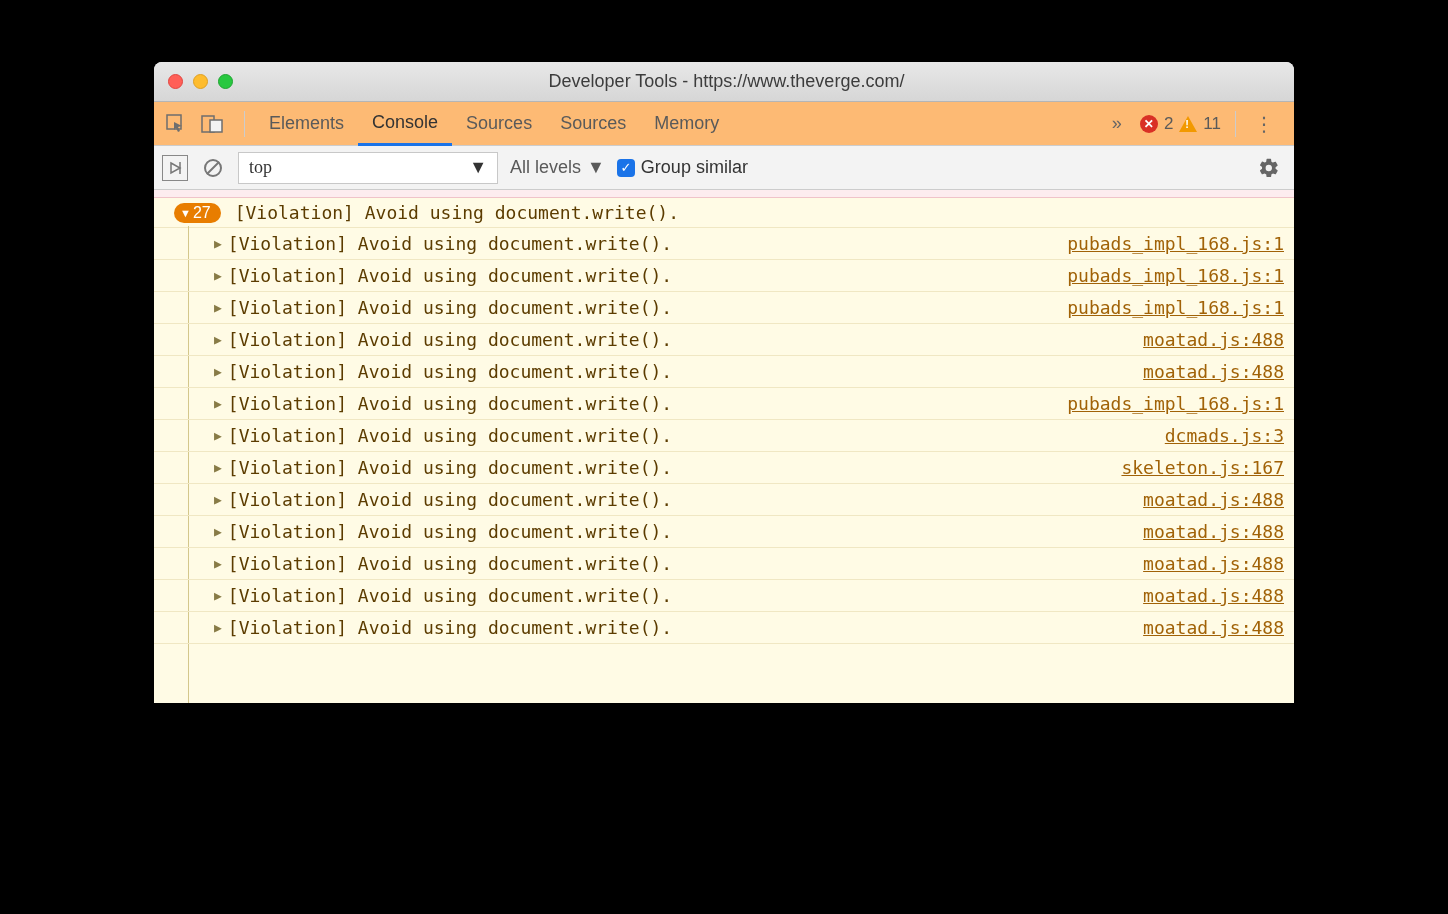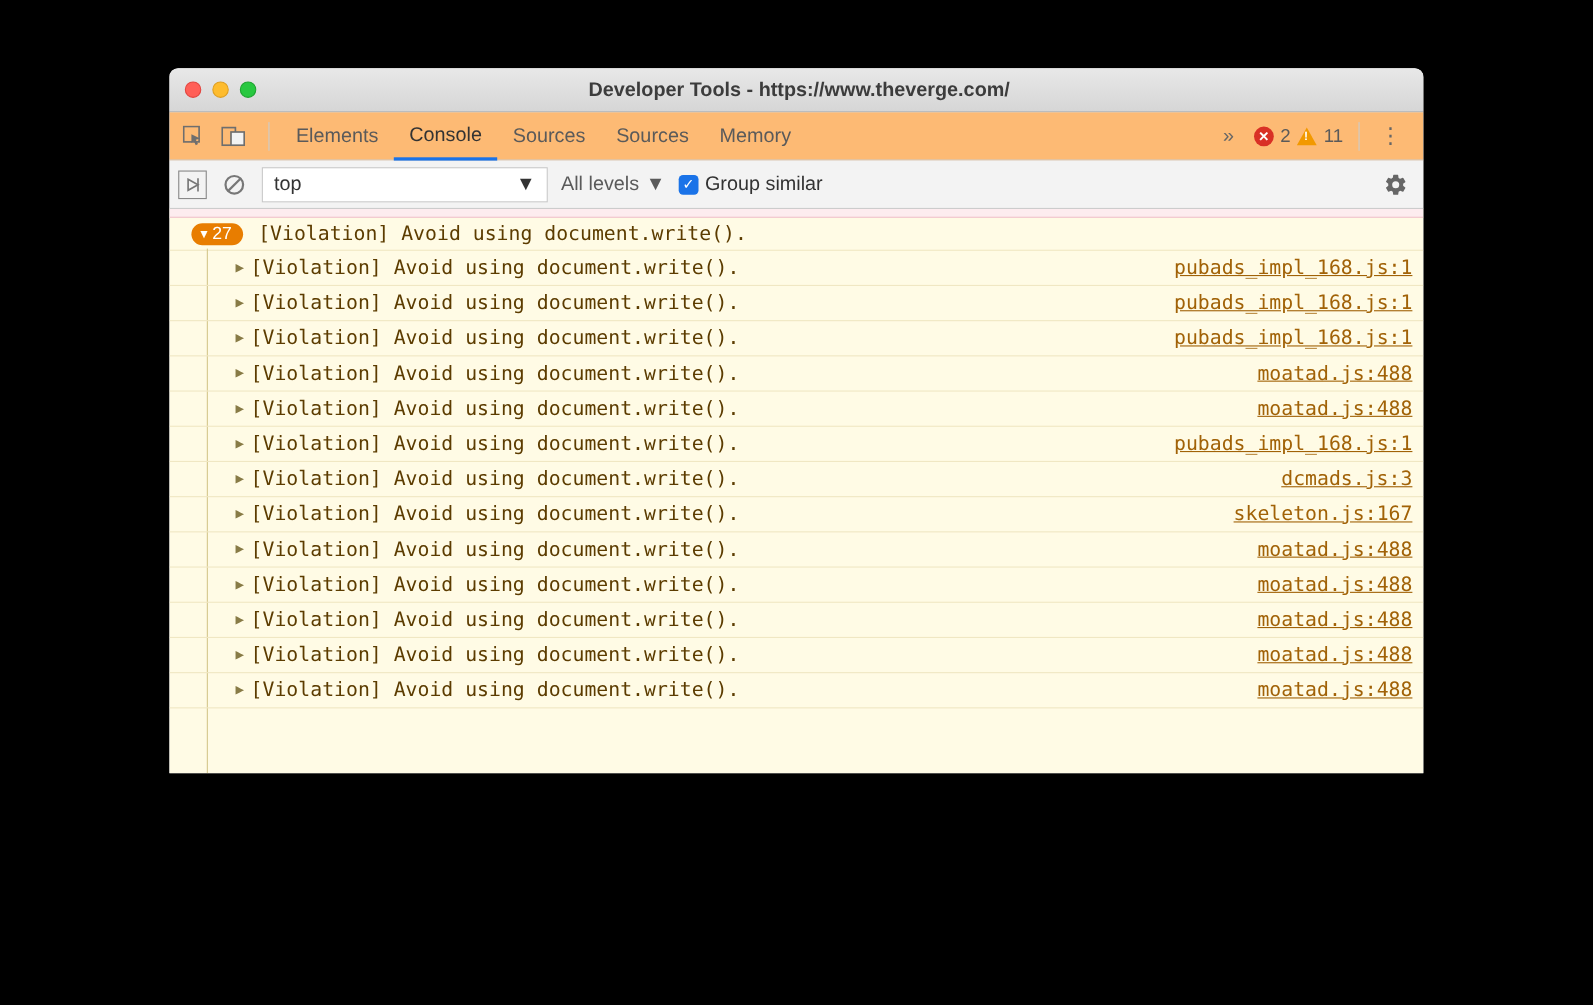--- a/index.html
+++ b/index.html
@@ -34,21 +34,21 @@
   .tl { width: 15px; height: 15px; border-radius: 50%; }
   .tl.red { background: #ff5f57; border: 1px solid #e24640; }
   .tl.yel { background: #febc2e; border: 1px solid #dfa023; }
   .tl.grn { background: #28c840; border: 1px solid #1fa531; }
   .title-text {
     position: absolute;
     left: 5px; right: 0;
     text-align: center;
     font-size: 18px;
     color: #3c3c3c;
-    font-weight: 700;
+    font-weight: 400;
     pointer-events: none;
   }
   .tabbar {
     height: 44px;
     background: #fdba74;
     border-bottom: 1px solid #ccc;
     display: flex;
     align-items: center;
     padding: 0 8px;
     font-size: 18px;
@@ -84,21 +84,21 @@
     font-size: 18px;
     color: #5a5a5a;
   }
   .fb-icon { width: 26px; height: 26px; display: flex; align-items: center; justify-content: center; border: 1px solid transparent; }
   .fb-icon.box { border: 1px solid #888; }
   .ctx-select {
     width: 260px; height: 32px;
     border: 1px solid #c8c8c8;
     background: #fff;
     display: flex; align-items: center; justify-content: space-between;
-    padding: 0 10px; font-size: 18px; color: #333;
+    padding: 0 10px; font-size: 18px; color: #333; font-family: Liberation Serif, serif;
   }
   .filter-input {
     width: 250px; height: 32px;
     border: 1px solid #c8c8c8; background: #fff;
     padding: 0 10px; font-size: 18px; color: #888;
     font-family: inherit;
   }
   .filter-input::placeholder { color: #888; }
   .levels { display: flex; align-items: center; gap: 6px; cursor: pointer; justify-content: center; }
   .chk { width: 18px; height: 18px; border-radius: 4px; background: #1a73e8; display: flex; align-items: center; justify-content: center; color: #fff; font-size: 13px; }

